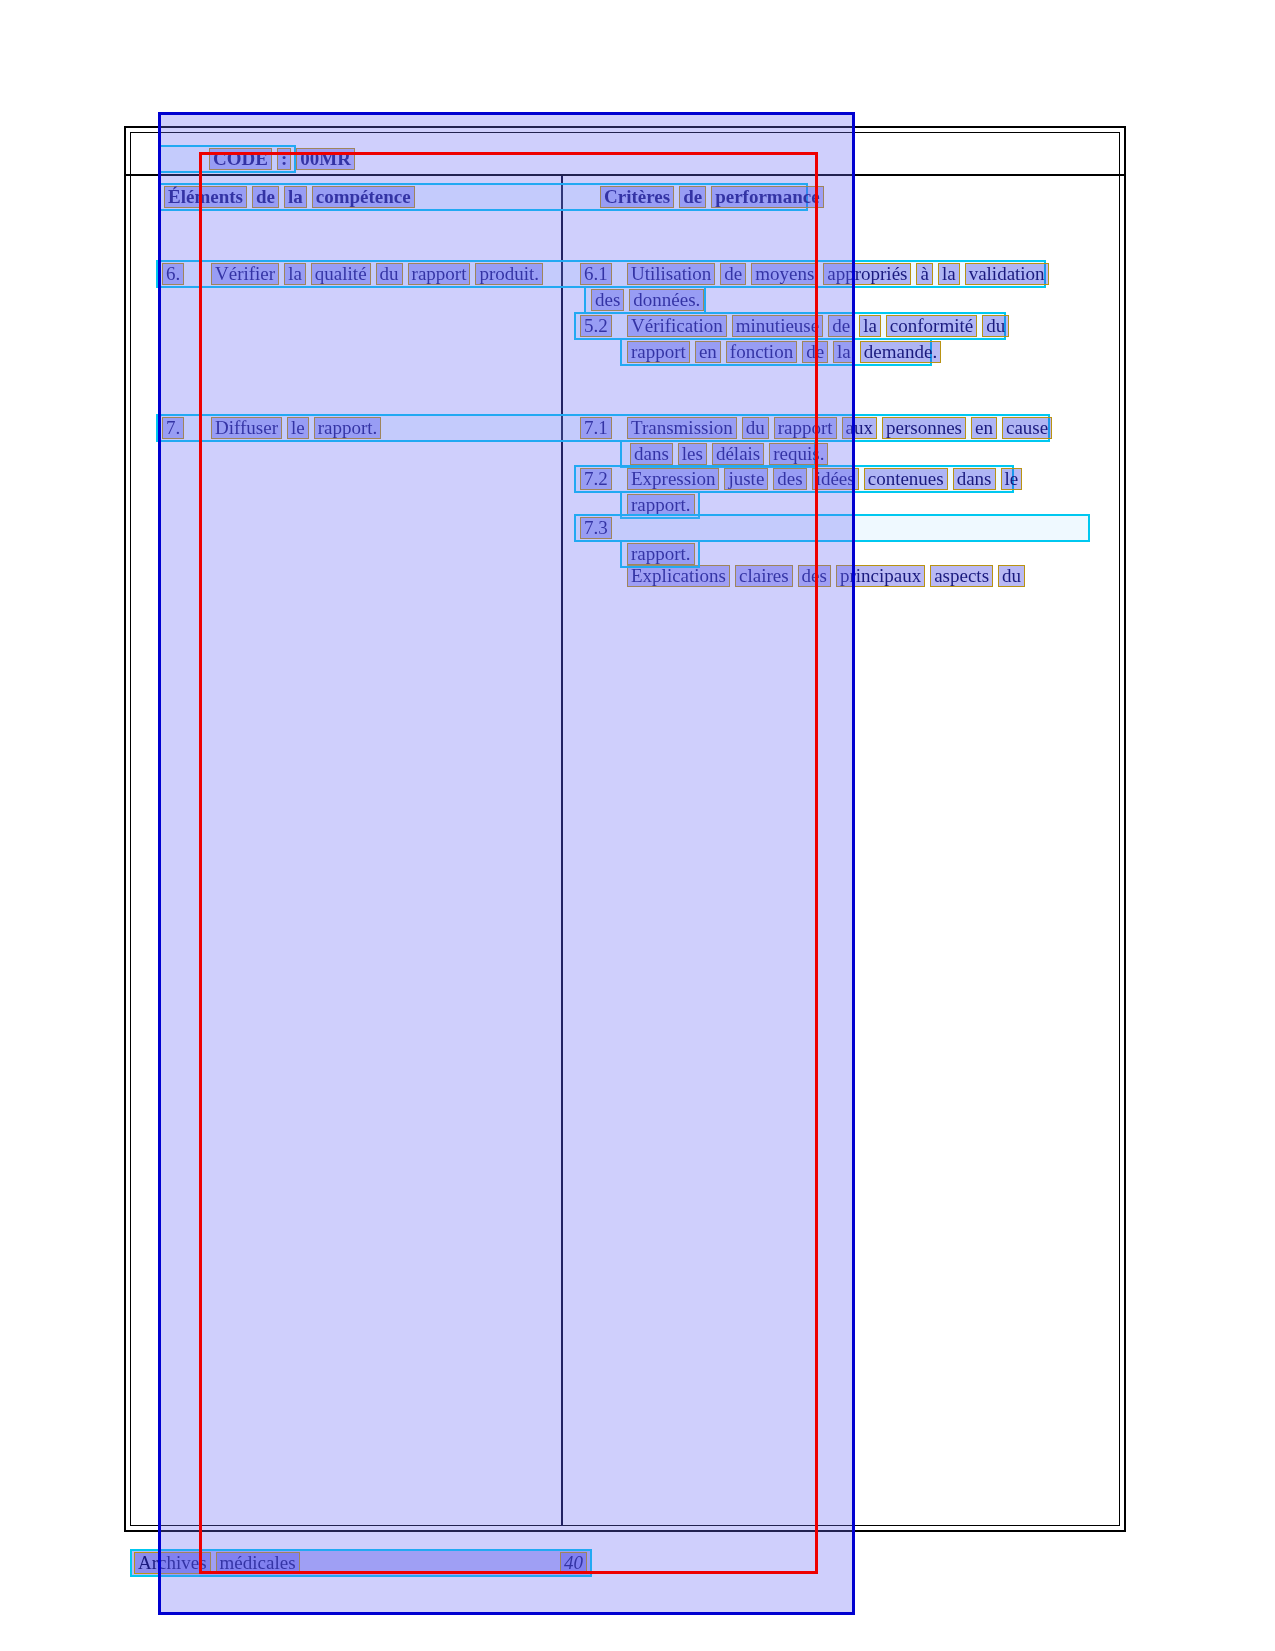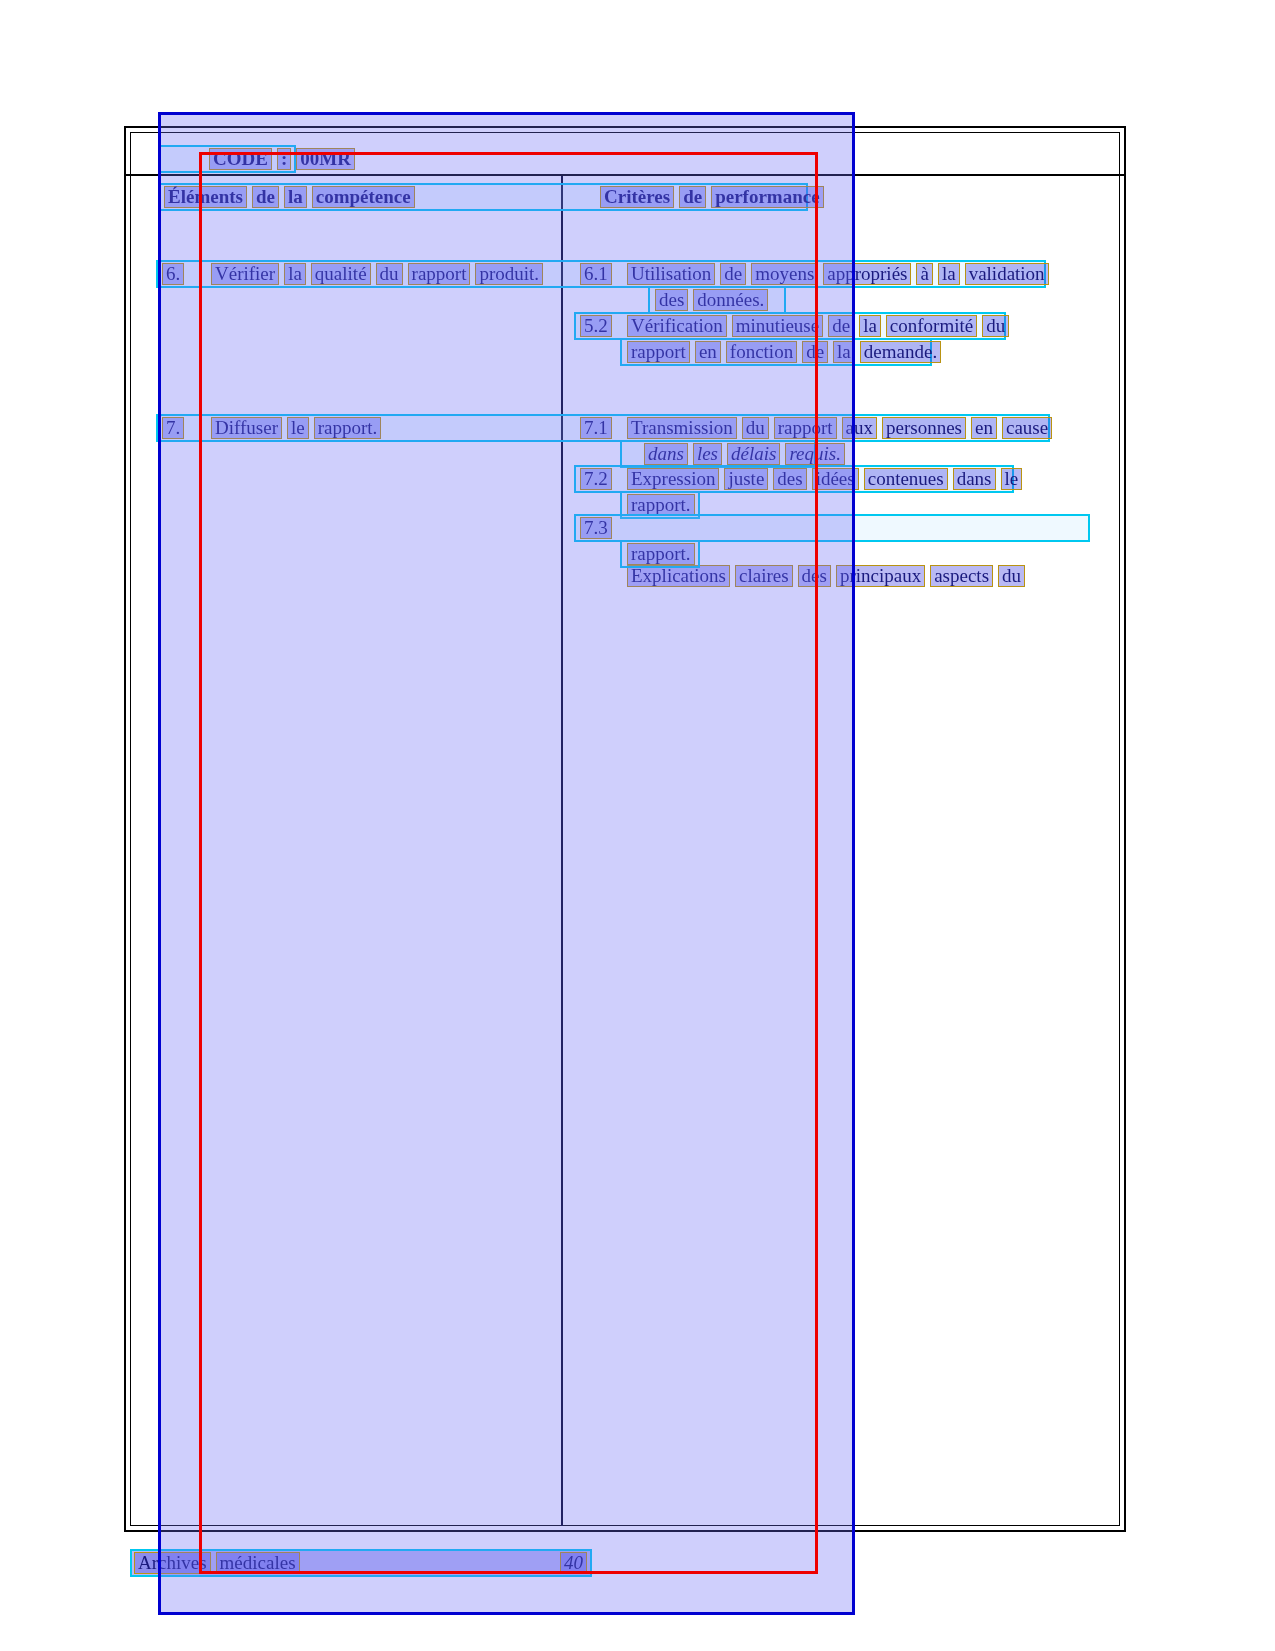--- a/index.html
+++ b/index.html
@@ -44,38 +44,38 @@
       <div class="line bold" style="left: 158px; top: 183px; width: 650px;">
         <span class="seg" style="left: 4px;"><span class="word">Éléments</span><span class="word">de</span><span class="word">la</span><span class="word">compétence</span></span>
         <span class="seg" style="left: 440px;"><span class="word">Critères</span><span class="word">de</span><span class="word">performance</span></span>
       </div>
       <div class="line" style="left: 156px; top: 260px; width: 890px;">
         <span class="seg" style="left: 4px;"><span class="word">6.</span></span>
         <span class="seg" style="left: 53px;"><span class="word">Vérifier</span><span class="word">la</span><span class="word">qualité</span><span class="word">du</span><span class="word">rapport</span><span class="word">produit.</span></span>
         <span class="seg" style="left: 422px;"><span class="word">6.1</span></span>
         <span class="seg" style="left: 469px;"><span class="word">Utilisation</span><span class="word">de</span><span class="word">moyens</span><span class="word">appropriés</span><span class="word">à</span><span class="word">la</span><span class="word">validation</span></span>
       </div>
-      <div class="line" style="left: 648px; top: 286px; width: 138px;">
+      <div class="line" style="left: 584px; top: 286px; width: 122px;">
         <span class="seg" style="left: 5px;"><span class="word">des</span><span class="word">données.</span></span>
       </div>
       <div class="line" style="left: 574px; top: 312px; width: 432px;">
         <span class="seg" style="left: 4px;"><span class="word">5.2</span></span>
         <span class="seg" style="left: 51px;"><span class="word">Vérification</span><span class="word">minutieuse</span><span class="word">de</span><span class="word">la</span><span class="word">conformité</span><span class="word">du</span></span>
       </div>
       <div class="line" style="left: 620px; top: 338px; width: 312px;">
         <span class="seg" style="left: 5px;"><span class="word">rapport</span><span class="word">en</span><span class="word">fonction</span><span class="word">de</span><span class="word">la</span><span class="word">demande.</span></span>
       </div>
       <div class="line" style="left: 156px; top: 414px; width: 894px;">
         <span class="seg" style="left: 4px;"><span class="word">7.</span></span>
         <span class="seg" style="left: 53px;"><span class="word">Diffuser</span><span class="word">le</span><span class="word">rapport.</span></span>
         <span class="seg" style="left: 422px;"><span class="word">7.1</span></span>
         <span class="seg" style="left: 469px;"><span class="word">Transmission</span><span class="word">du</span><span class="word">rapport</span><span class="word">aux</span><span class="word">personnes</span><span class="word">en</span><span class="word">cause</span></span>
       </div>
       <div class="line" style="left: 620px; top: 440px; width: 196px;">
-        <span class="seg" style="left: 22px; font-style: italic;"><span class="word">dans</span><span class="word">les</span><span class="word">délais</span><span class="word">requis.</span></span>
+        <span class="seg" style="left: 8px;"><span class="word">dans</span><span class="word">les</span><span class="word">délais</span><span class="word">requis.</span></span>
       </div>
       <div class="line" style="left: 574px; top: 465px; width: 440px;">
         <span class="seg" style="left: 4px;"><span class="word">7.2</span></span>
         <span class="seg" style="left: 51px;"><span class="word">Expression</span><span class="word">juste</span><span class="word">des</span><span class="word">idées</span><span class="word">contenues</span><span class="word">dans</span><span class="word">le</span></span>
       </div>
       <div class="line" style="left: 620px; top: 491px; width: 80px;">
         <span class="seg" style="left: 5px;"><span class="word">rapport.</span></span>
       </div>
       <div class="line" style="left: 574px; top: 514px; width: 516px; text-decoration: underline;">
         <span class="seg" style="left: 4px;"><span class="word">7.3</span></span>

